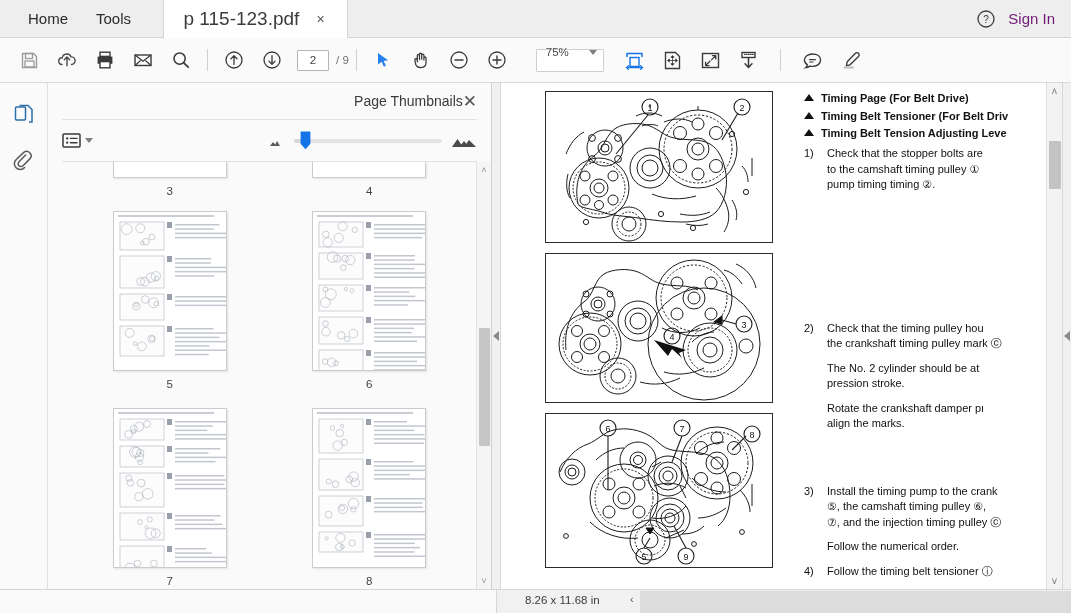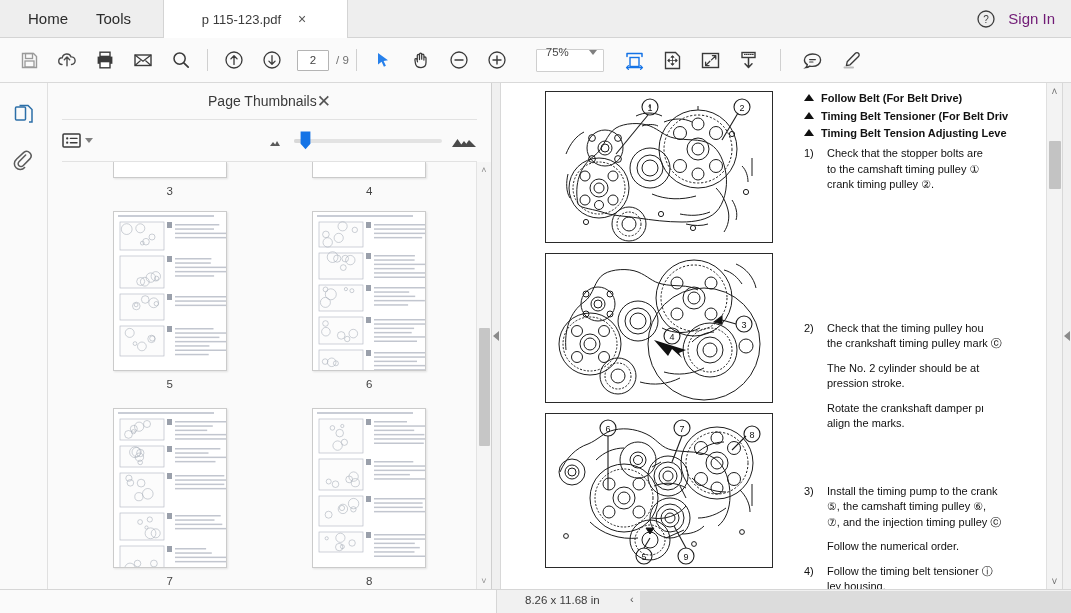--- a/index.html
+++ b/index.html
@@ -27,21 +27,21 @@
   .menuitem {
     font-size: 15px; color: #2b2b2b; padding: 0 14px; line-height:37px;
     cursor: default; white-space:nowrap;
   }
   .doctab {
     min-width: 185px; background:#ffffff;
     border-left:1px solid #d4d4d4; border-right:1px solid #d4d4d4;
     display:flex; align-items:center; justify-content:center; gap:14px;
     padding: 0 12px; position:relative; z-index:2;
   }
-  .doctab .tabtitle { font-size:13px; color:#3b3b3b; white-space:nowrap; }
+  .doctab .tabtitle { font-size:19px; color:#3b3b3b; white-space:nowrap; }
   .doctab .tabclose { font-size:14px; color:#555; line-height:1; cursor:pointer; padding:2px 3px; }
   .tabfill { flex:1; background:#eeeeee; border-bottom:1px solid #d4d4d4; }
   .tabright {
     background:#eeeeee; border-bottom:1px solid #d4d4d4;
     display:flex; align-items:center; gap:12px; padding-right:16px;
   }
   .signin { font-size:15px; color:#701a75; white-space:nowrap; cursor:pointer; }
   .helpicon { width:20px; height:20px; display:block; }
 
   
@@ -79,21 +79,21 @@
   }
   .railbtn { width:34px; height:34px; display:flex; align-items:center; justify-content:center; cursor:pointer; }
 
   
   .thumbpanel {
     width:444px; flex:0 0 444px; background:#fafafa; display:flex; flex-direction:column;
     border-right:1px solid #cfcfcf; position:relative;
   }
   .tp-header {
     height:36px; flex:0 0 36px; display:flex; align-items:center;
-    padding:0 14px 0 14px; justify-content:center;
+    padding:0 14px 0 14px; justify-content:flex-end;
   }
   .tp-title { font-size:14px; color:#3a3a3a; }
   .tp-close { font-size:17px; color:#555; cursor:pointer; line-height:1; }
   .tp-rule { height:1px; background:#e2e2e2; margin:0 14px; }
   .tp-tools {
     height:41px; flex:0 0 41px; display:flex; align-items:center; padding:0 14px; gap:10px;
   }
   .listbtn { display:flex; align-items:center; gap:3px; cursor:pointer; }
   .sliderwrap { margin-left:auto; display:flex; align-items:center; gap:9px; }
   .slider { width:148px; height:4px; background:#e3e3e3; border-radius:2px; position:relative; cursor:pointer;}
@@ -836,37 +836,37 @@
               <text x="206" y="24" font-size="9" text-anchor="middle" fill="#111" font-family="Liberation Sans">8</text>
               <text x="98" y="146" font-size="9" text-anchor="middle" fill="#111" font-family="Liberation Sans">5</text>
               <text x="140" y="146" font-size="9" text-anchor="middle" fill="#111" font-family="Liberation Sans">9</text>
             </svg>
           </div>
         </div>
 
         <div class="txtcol">
           <div class="bullet-line">
             <span class="tri-up"></span>
-            <span>Follow Belt (For Belt Drive)</span>
+            <span>Timing Page (For Belt Drive)</span>
           </div>
           <div class="bullet-line">
             <span class="tri-up"></span>
             <span>Timing Belt Tensioner (For Belt Driv</span>
           </div>
           <div class="bullet-line" style="margin-bottom:6px">
             <span class="tri-up"></span>
             <span>Timing Belt Tension Adjusting Leve</span>
           </div>
 
           <div class="step">
             <span class="num">1)</span>
             <span class="txt">
               <p class="just">Check  that  the  stopper  bolts  are</p>
               <p class="just">to  the  camshaft  timing  pulley ①</p>
-              <p>crank timing pulley ②.</p>
+              <p>pump timing timing ②.</p>
             </span>
           </div>
 
           <div style="height:128px"></div>
 
           <div class="step">
             <span class="num">2)</span>
             <span class="txt">
               <p class="just">Check  that  the  timing  pulley  hou</p>
               <p>the crankshaft timing pulley mark ⓒ</p>
@@ -904,21 +904,20 @@
             <span class="num"></span>
             <span class="txt">
               <p>Follow the numerical order.</p>
             </span>
           </div>
           <div class="gap"></div>
           <div class="step">
             <span class="num">4)</span>
             <span class="txt">
               <p class="just">Follow  the  timing  belt  tensioner ⓘ</p>
-              <p>ley housing.</p>
             </span>
           </div>
 
         </div>
 
       </div>
 
       <div class="docscroll">
         <div class="arrow">˄</div>
         <div class="knob" style="top:58px; height:48px;"></div>

